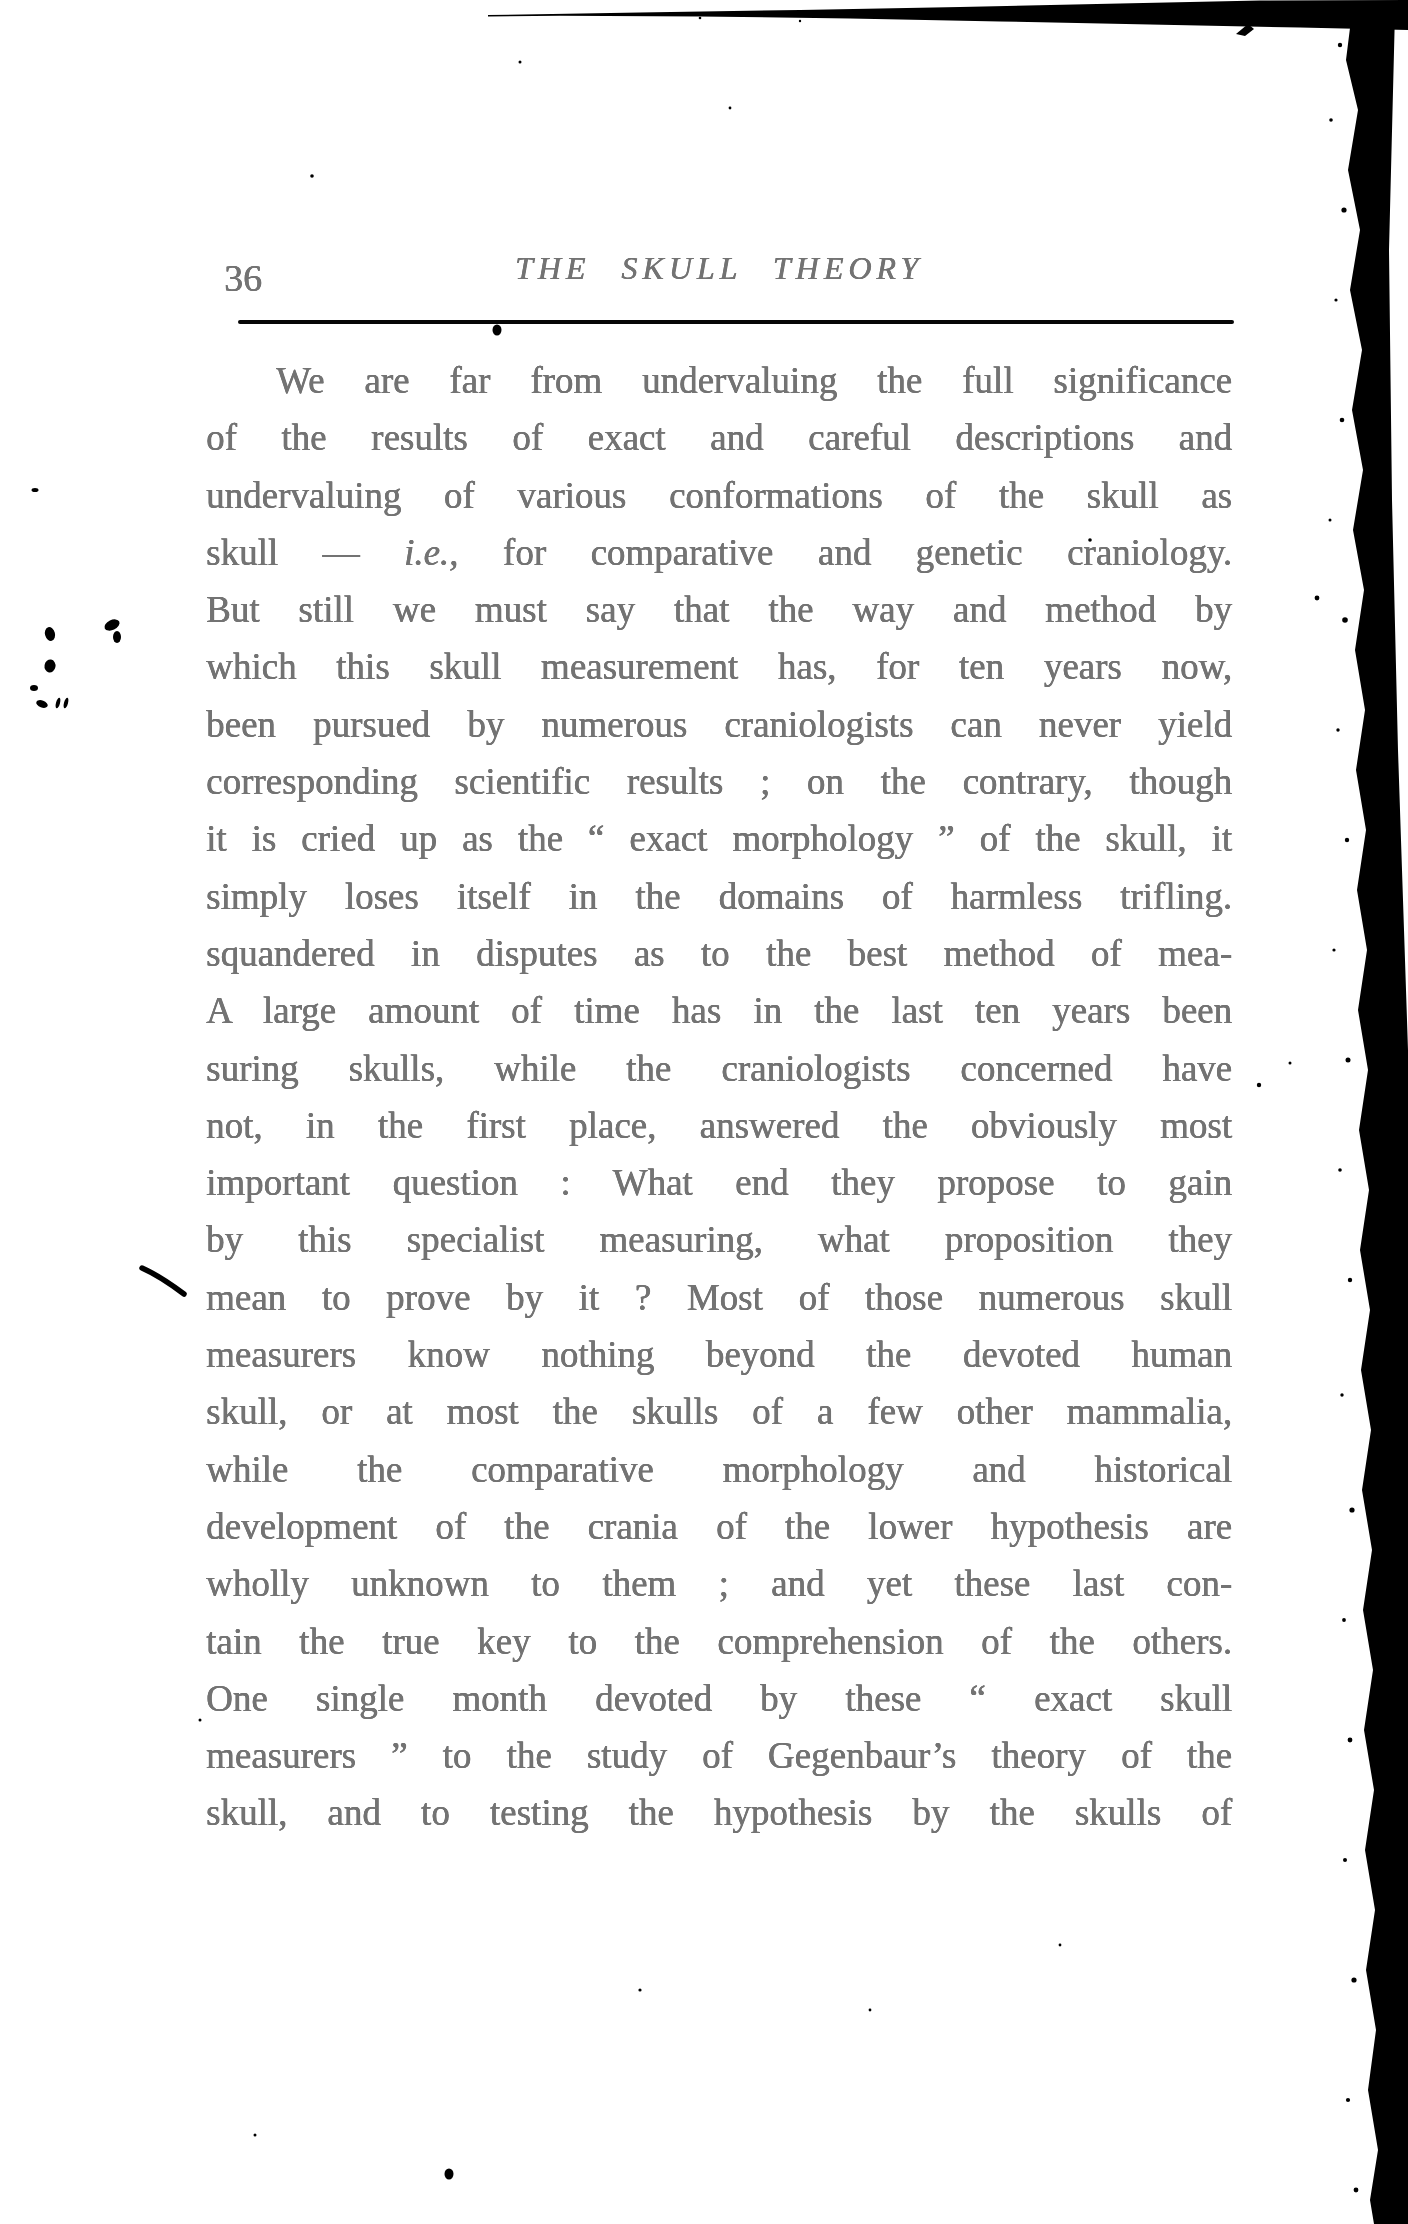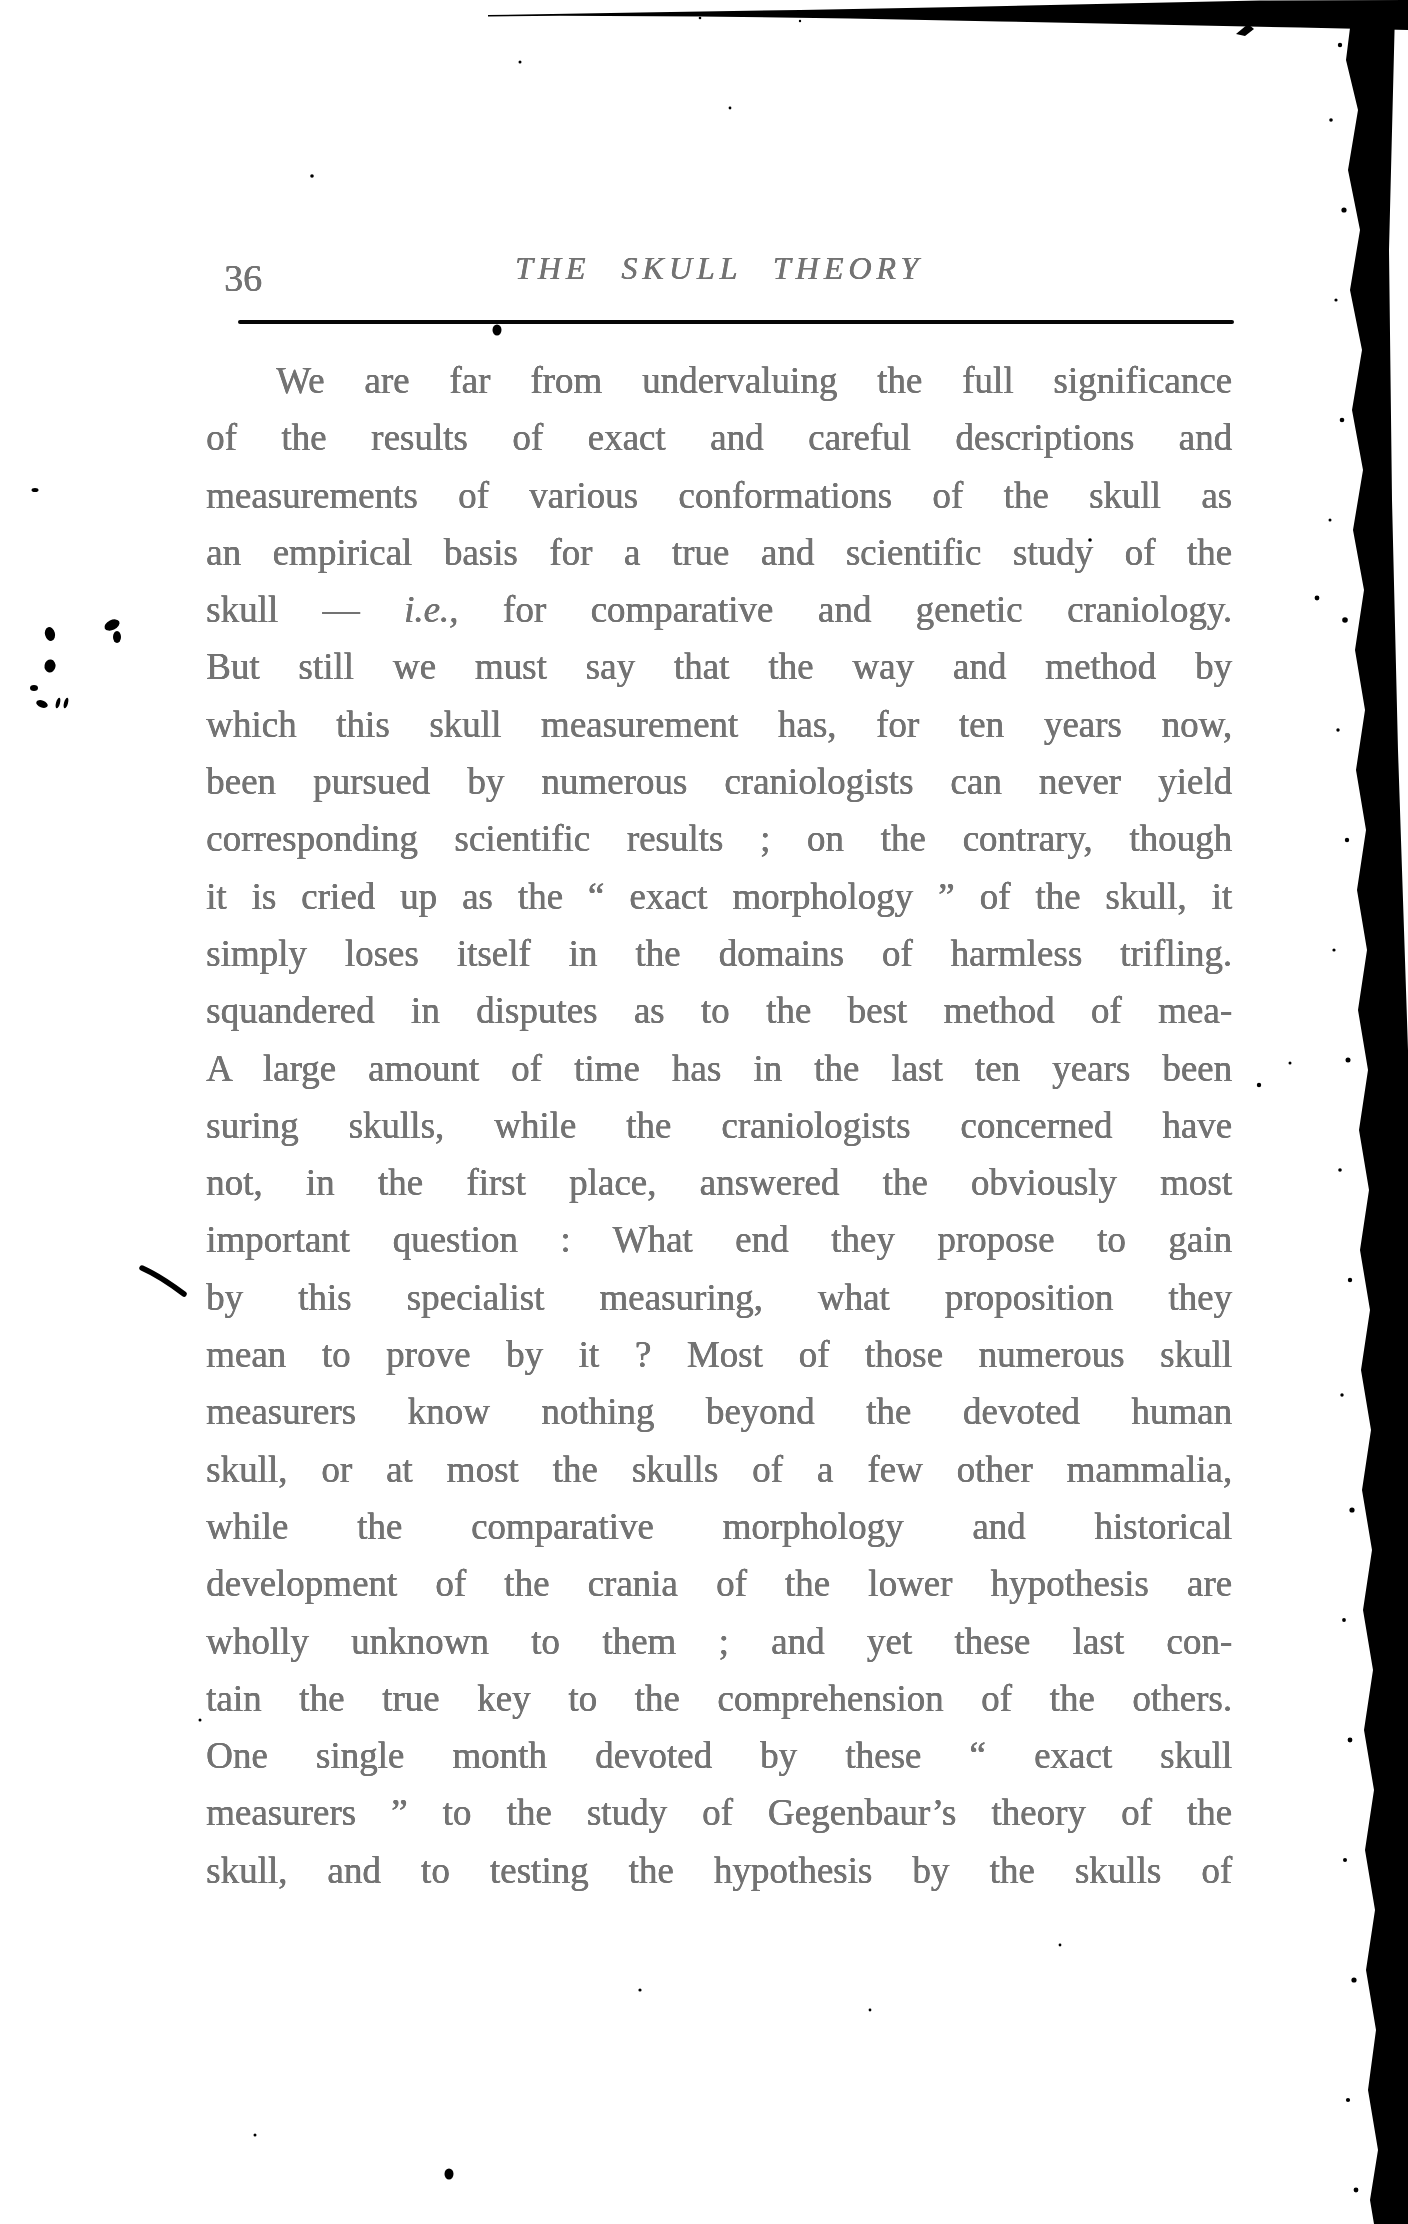--- a/index.html
+++ b/index.html
@@ -29,22 +29,21 @@
 
 <div class="page">
 
   <div class="pagenum ink">36</div>
   <div class="htitle ink">THE SKULL THEORY</div>
   <div class="rule"></div>
 
   <div class="bodytext ink">
     <div class="bl indent">We are far from undervaluing the full significance</div>
     <div class="bl">of the results of exact and careful descriptions and</div>
-    <div class="bl">measurements of various conformations of the skull as</div>
-    <div class="bl">an empirical basis for a true and scientific study of the</div>
+    <div class="bl">undervaluing of various conformations of the skull as</div>
     <div class="bl"><span>skull — </span><span class="it">i.e.,</span><span> for comparative and genetic craniology.</span></div>
     <div class="bl">But still we must say that the way and method by</div>
     <div class="bl">which this skull measurement has, for ten years now,</div>
     <div class="bl">been pursued by numerous craniologists can never yield</div>
     <div class="bl">corresponding scientific results ; on the contrary, though</div>
     <div class="bl">it is cried up as the “ exact morphology ” of the skull, it</div>
     <div class="bl">simply loses itself in the domains of harmless trifling.</div>
     <div class="bl">squandered in disputes as to the best method of mea-</div>
     <div class="bl">A large amount of time has in the last ten years been</div>
     <div class="bl">suring skulls, while the craniologists concerned have</div>

